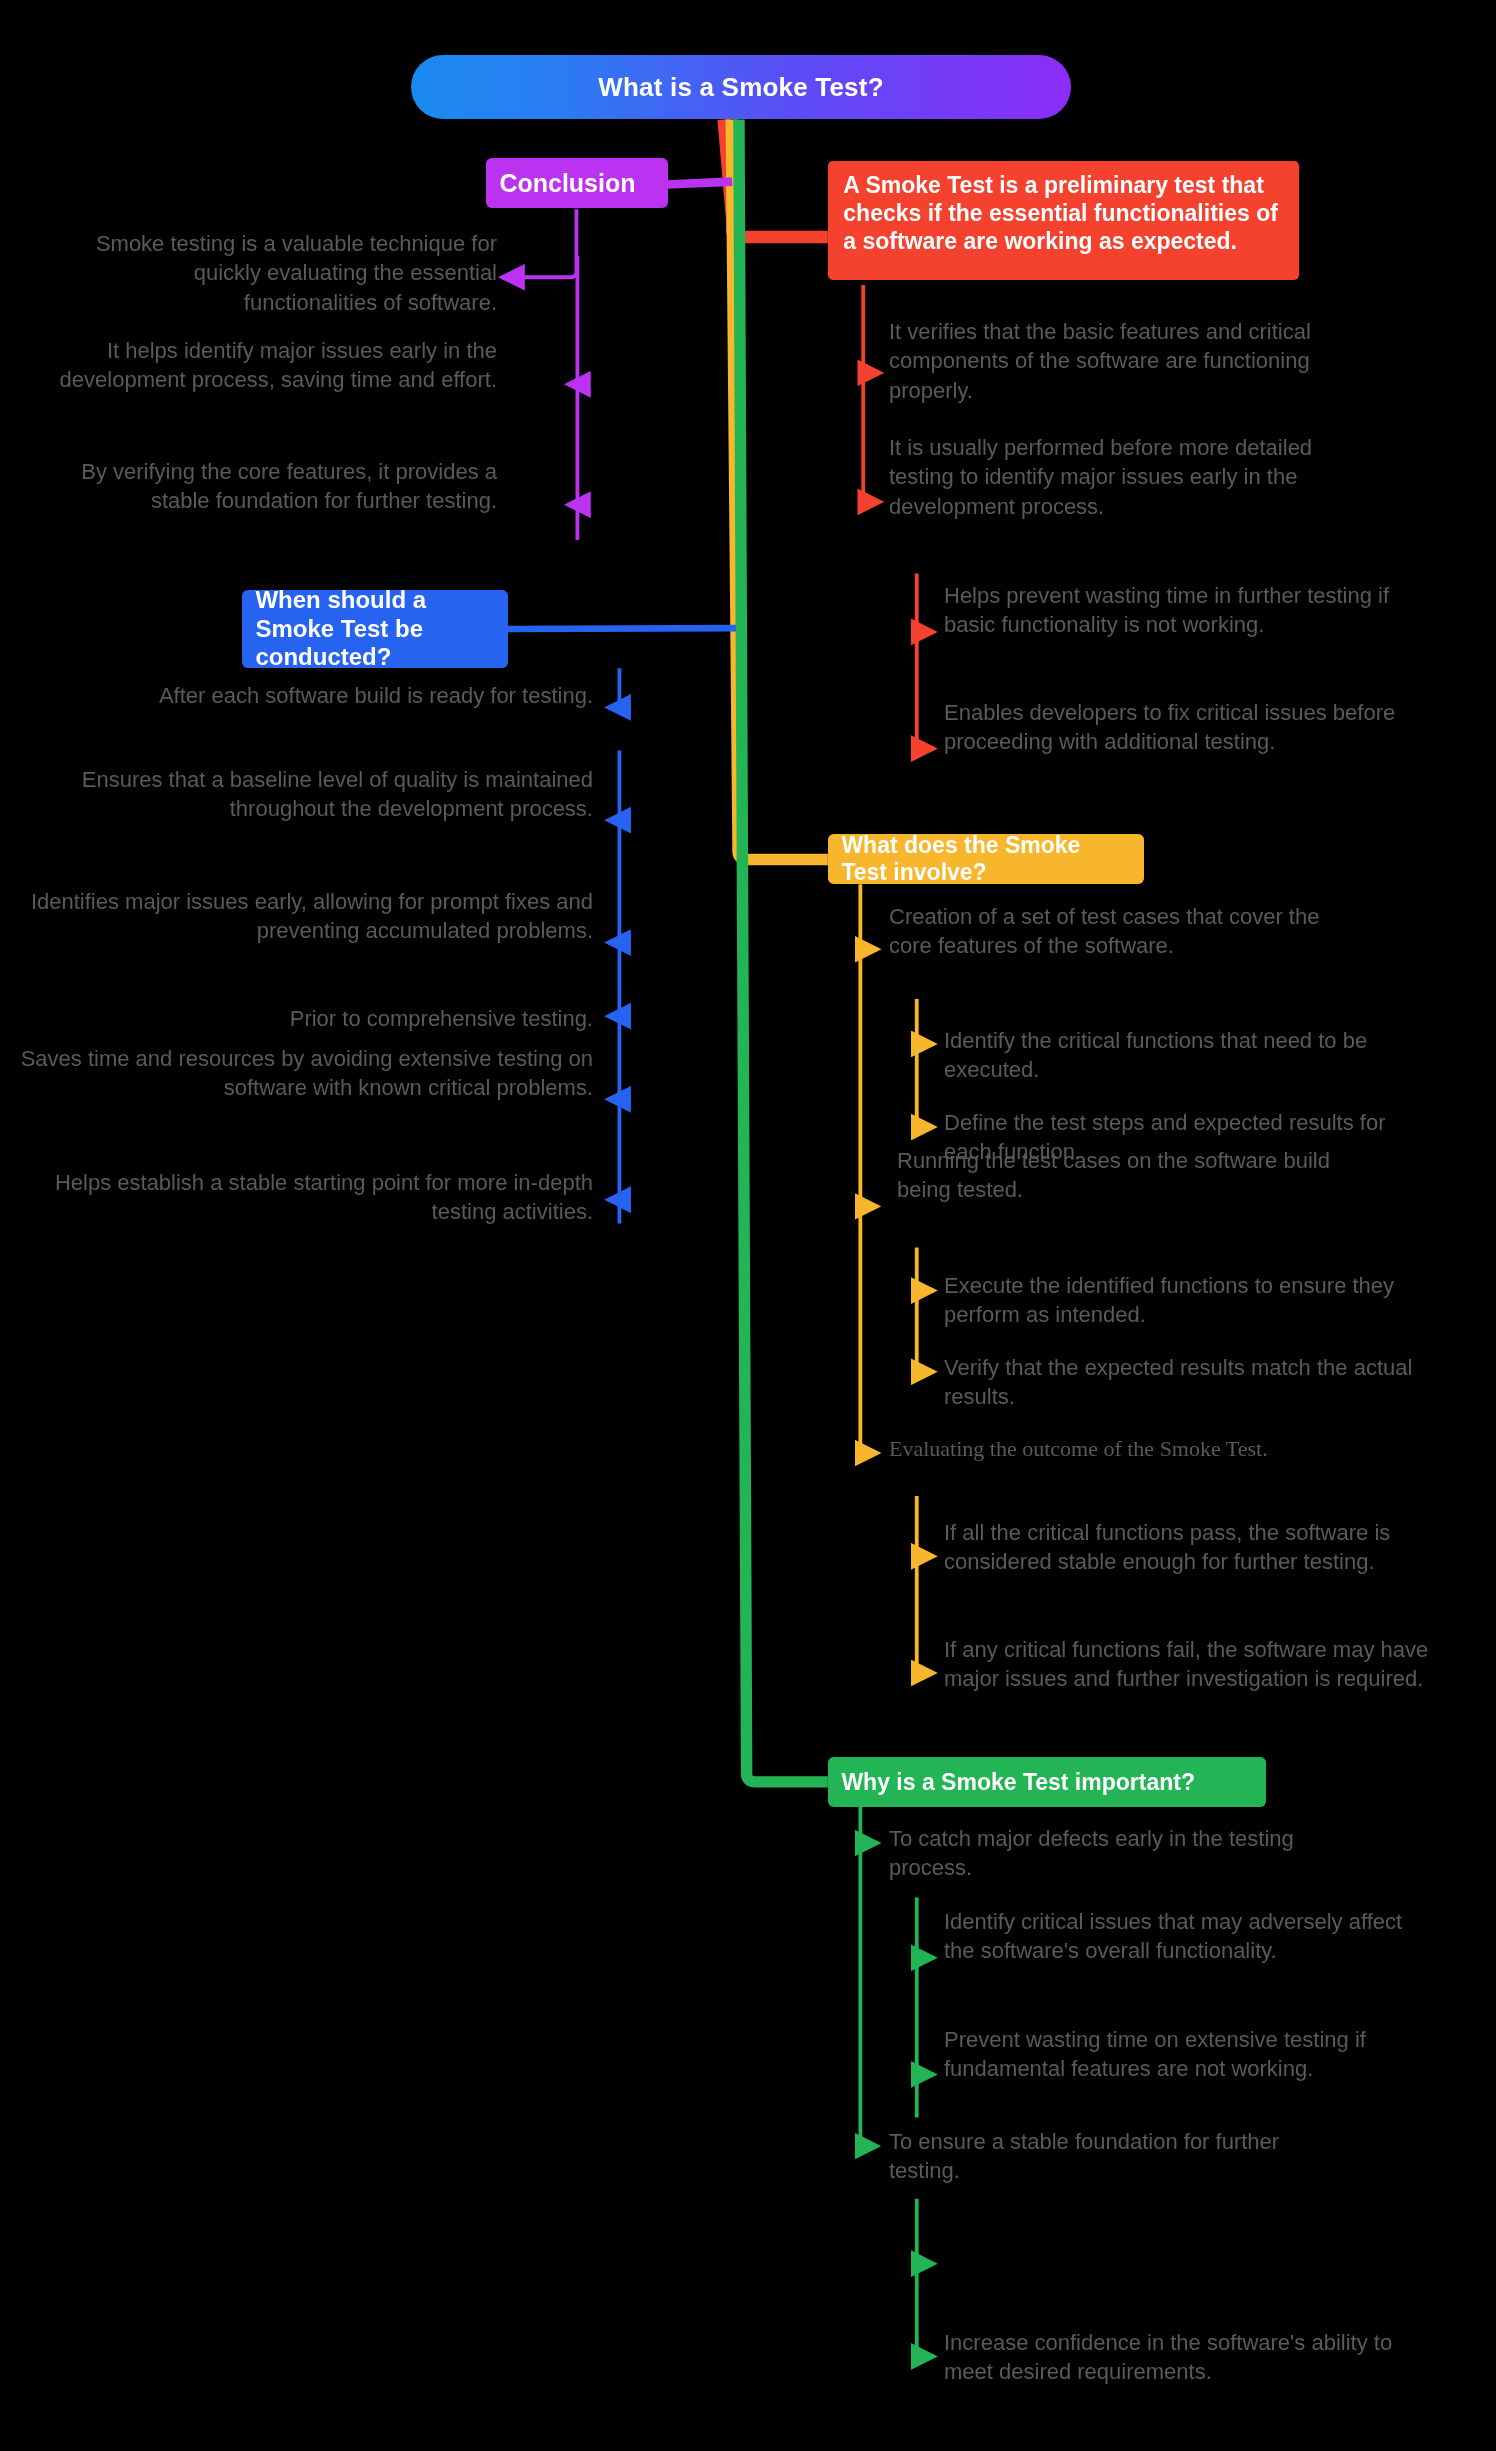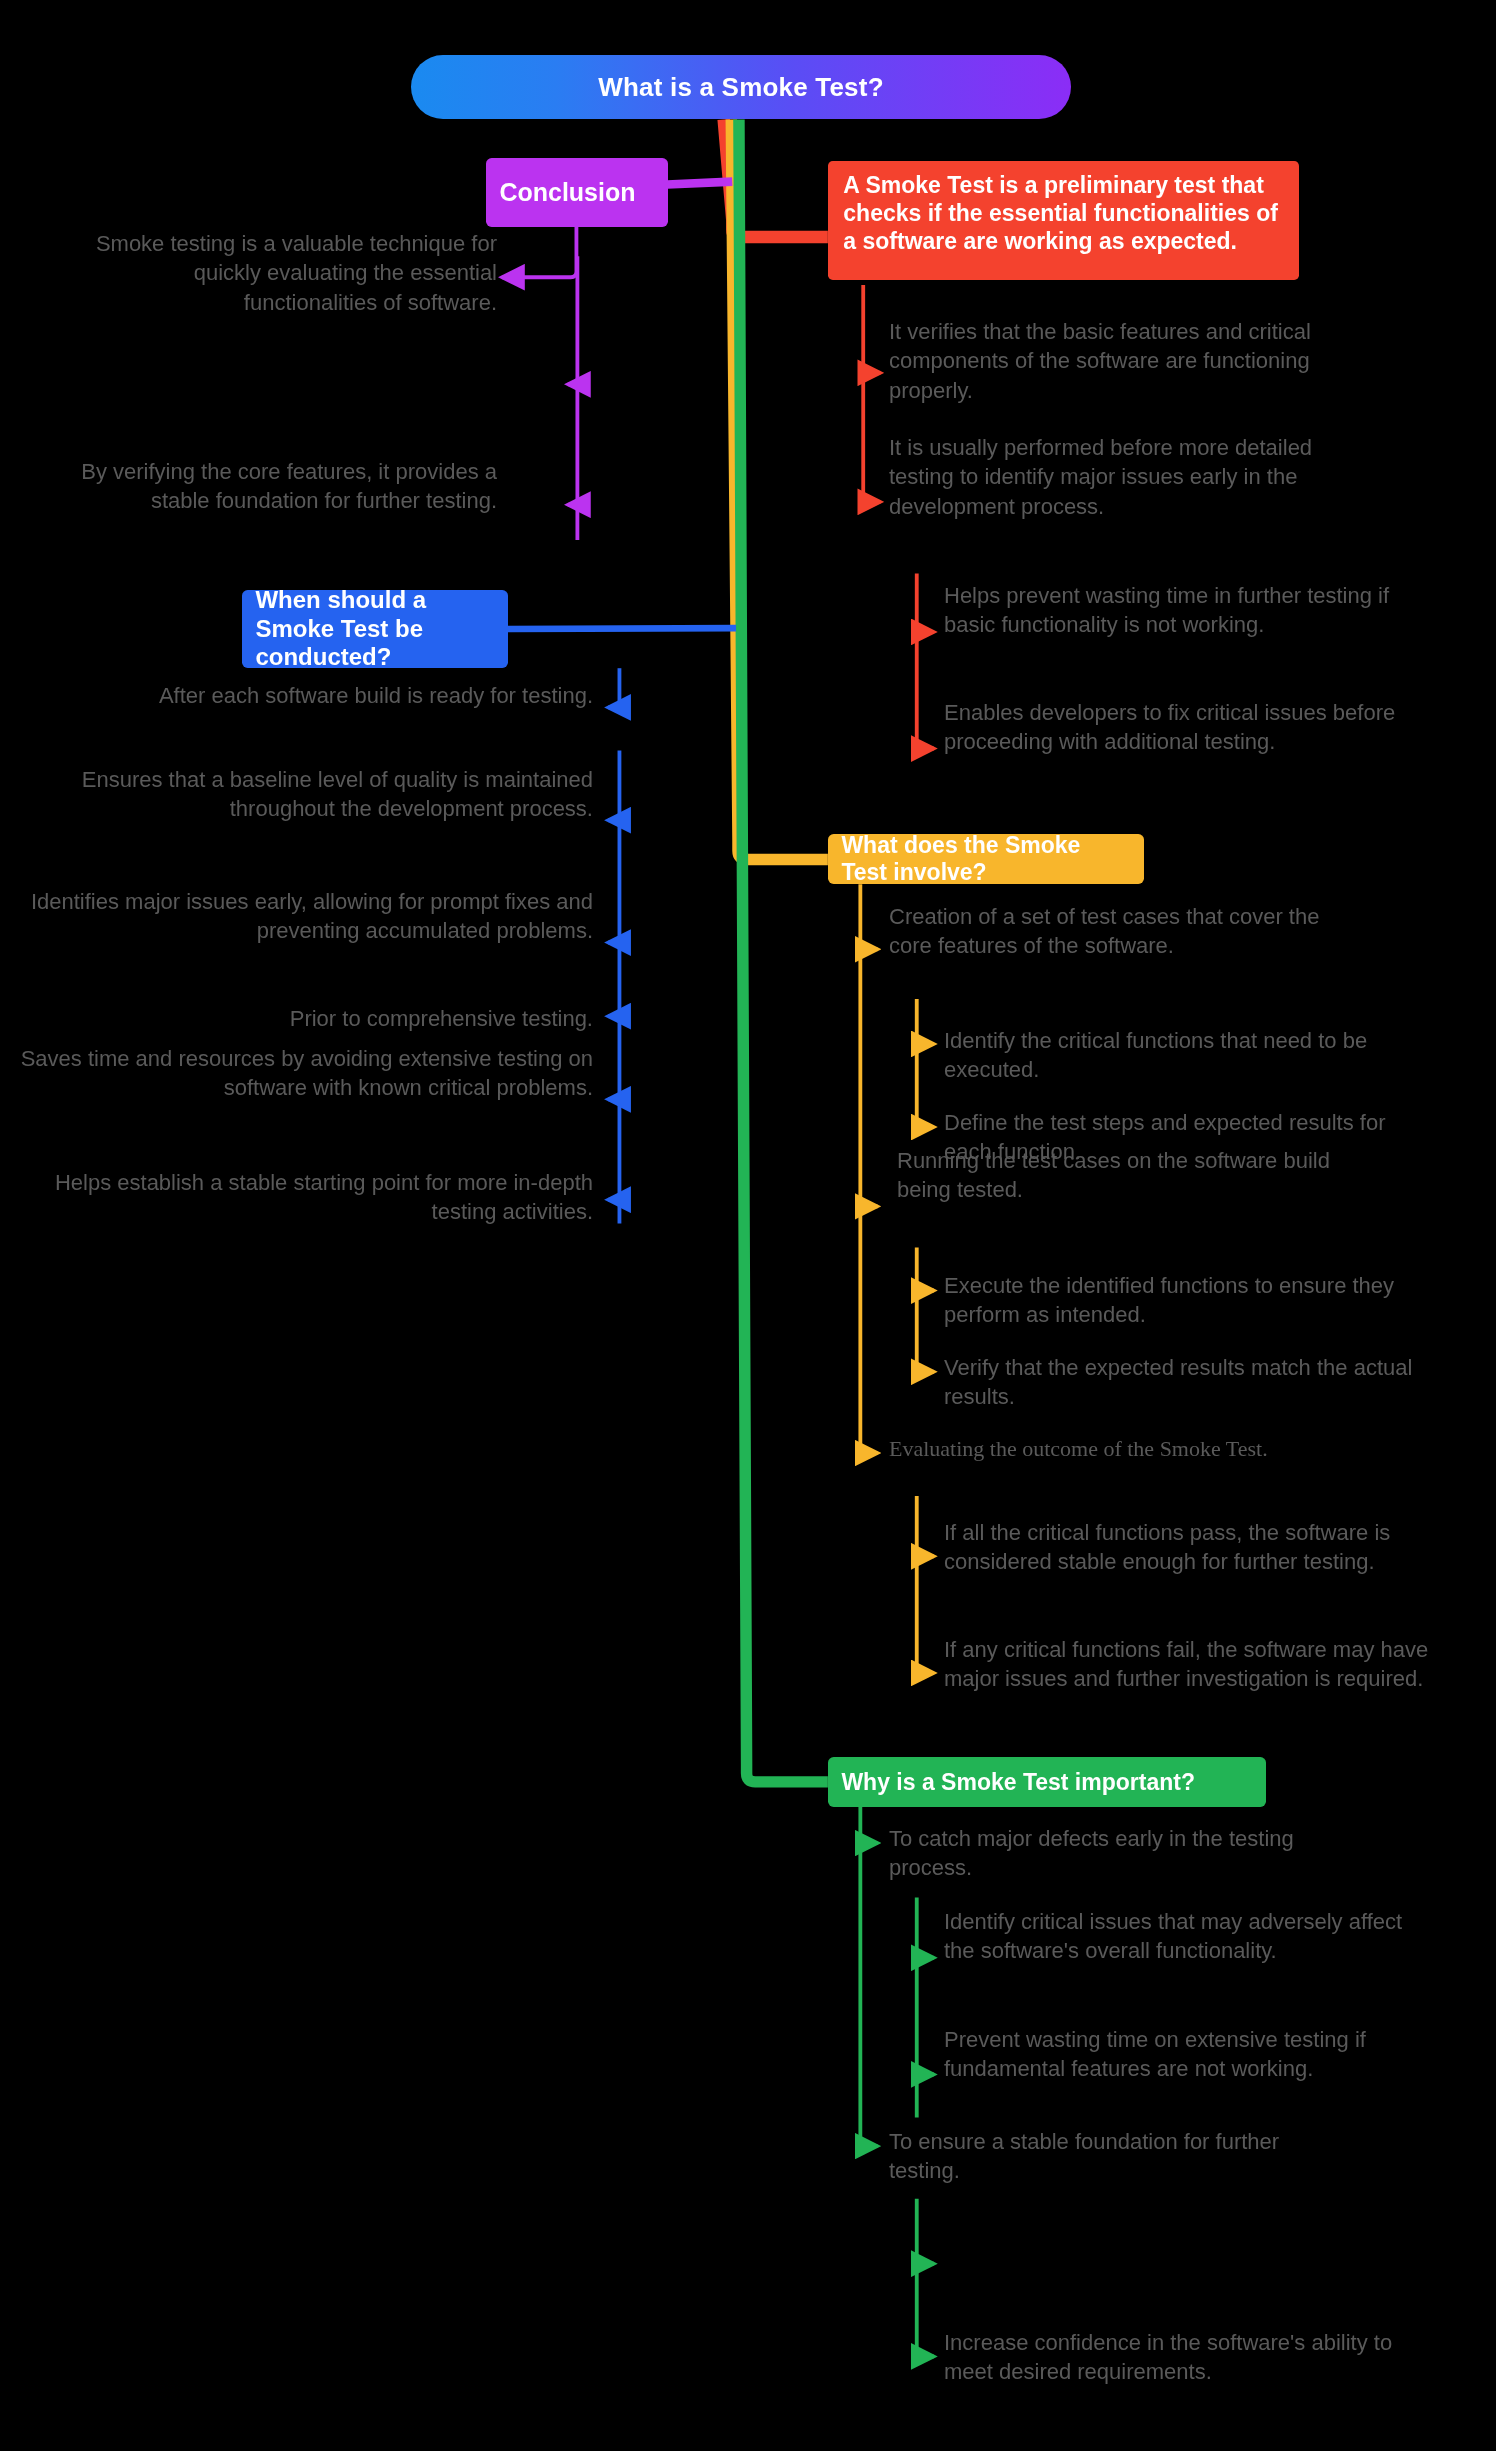--- a/index.html
+++ b/index.html
@@ -23,21 +23,21 @@
   }
 
   
   .chip{
     display:flex;align-items:center;
     color:#fff;font-weight:bold;
     border-radius:5.7px;
     padding:6.7px 13.4px;
     box-sizing:border-box;
   }
-  .chip-conclusion{left:486px;top:158px;width:182px;height:69px;background:#bb33f0;font-size:25px;}
+  .chip-conclusion{left:486px;top:158px;width:182px;height:50px;background:#bb33f0;font-size:25px;}
   .chip-when{left:242px;top:590px;width:266px;height:78px;background:#2563f0;font-size:24px;line-height:1.2;}
   .chip-involve{left:828px;top:834px;width:316px;height:50px;background:#f8b62c;font-size:23px;}
   .chip-why{left:828px;top:1757px;width:438px;height:50px;background:#22b455;font-size:23px;}
 
   
   .block-red{
     left:828px;top:161px;width:471px;height:119px;
     background:#f4422e;border-radius:4.8px;
     padding:9.6px 13.4px 9.6px 15.3px;
     color:#fff;font-size:23px;font-weight:bold;line-height:1.23;
@@ -141,20 +141,21 @@
 
   <div class="node root">
     <span>What is a Smoke Test?</span>
   </div>
 
   <div class="node chip chip-conclusion">
     <span>Conclusion</span>
   </div>
 
   <div class="leaf r" style="left:57px;top:229px;width:440px;">Smoke testing is a valuable technique for quickly evaluating the essential functionalities of software.</div>
+  <div class="leaf r" style="left:19px;top:336px;width:478px;">It helps identify major issues early in the development process, saving time and effort.</div>
   <div class="leaf r" style="left:57px;top:457px;width:440px;">By verifying the core features, it provides a stable foundation for further testing.</div>
 
   <div class="node block-red">
     <span>A Smoke Test is a preliminary test that checks if the essential functionalities of a software are working as expected.</span>
   </div>
 
   <div class="leaf l" style="left:889px;top:317px;width:478px;">It verifies that the basic features and critical components of the software are functioning properly.</div>
   <div class="leaf l" style="left:889px;top:433px;width:449px;">It is usually performed before more detailed testing to identify major issues early in the development process.</div>
   <div class="leaf l" style="left:944px;top:581px;width:488px;">Helps prevent wasting time in further testing if basic functionality is not working.</div>
   <div class="leaf l" style="left:944px;top:698px;width:488px;">Enables developers to fix critical issues before proceeding with additional testing.</div>

